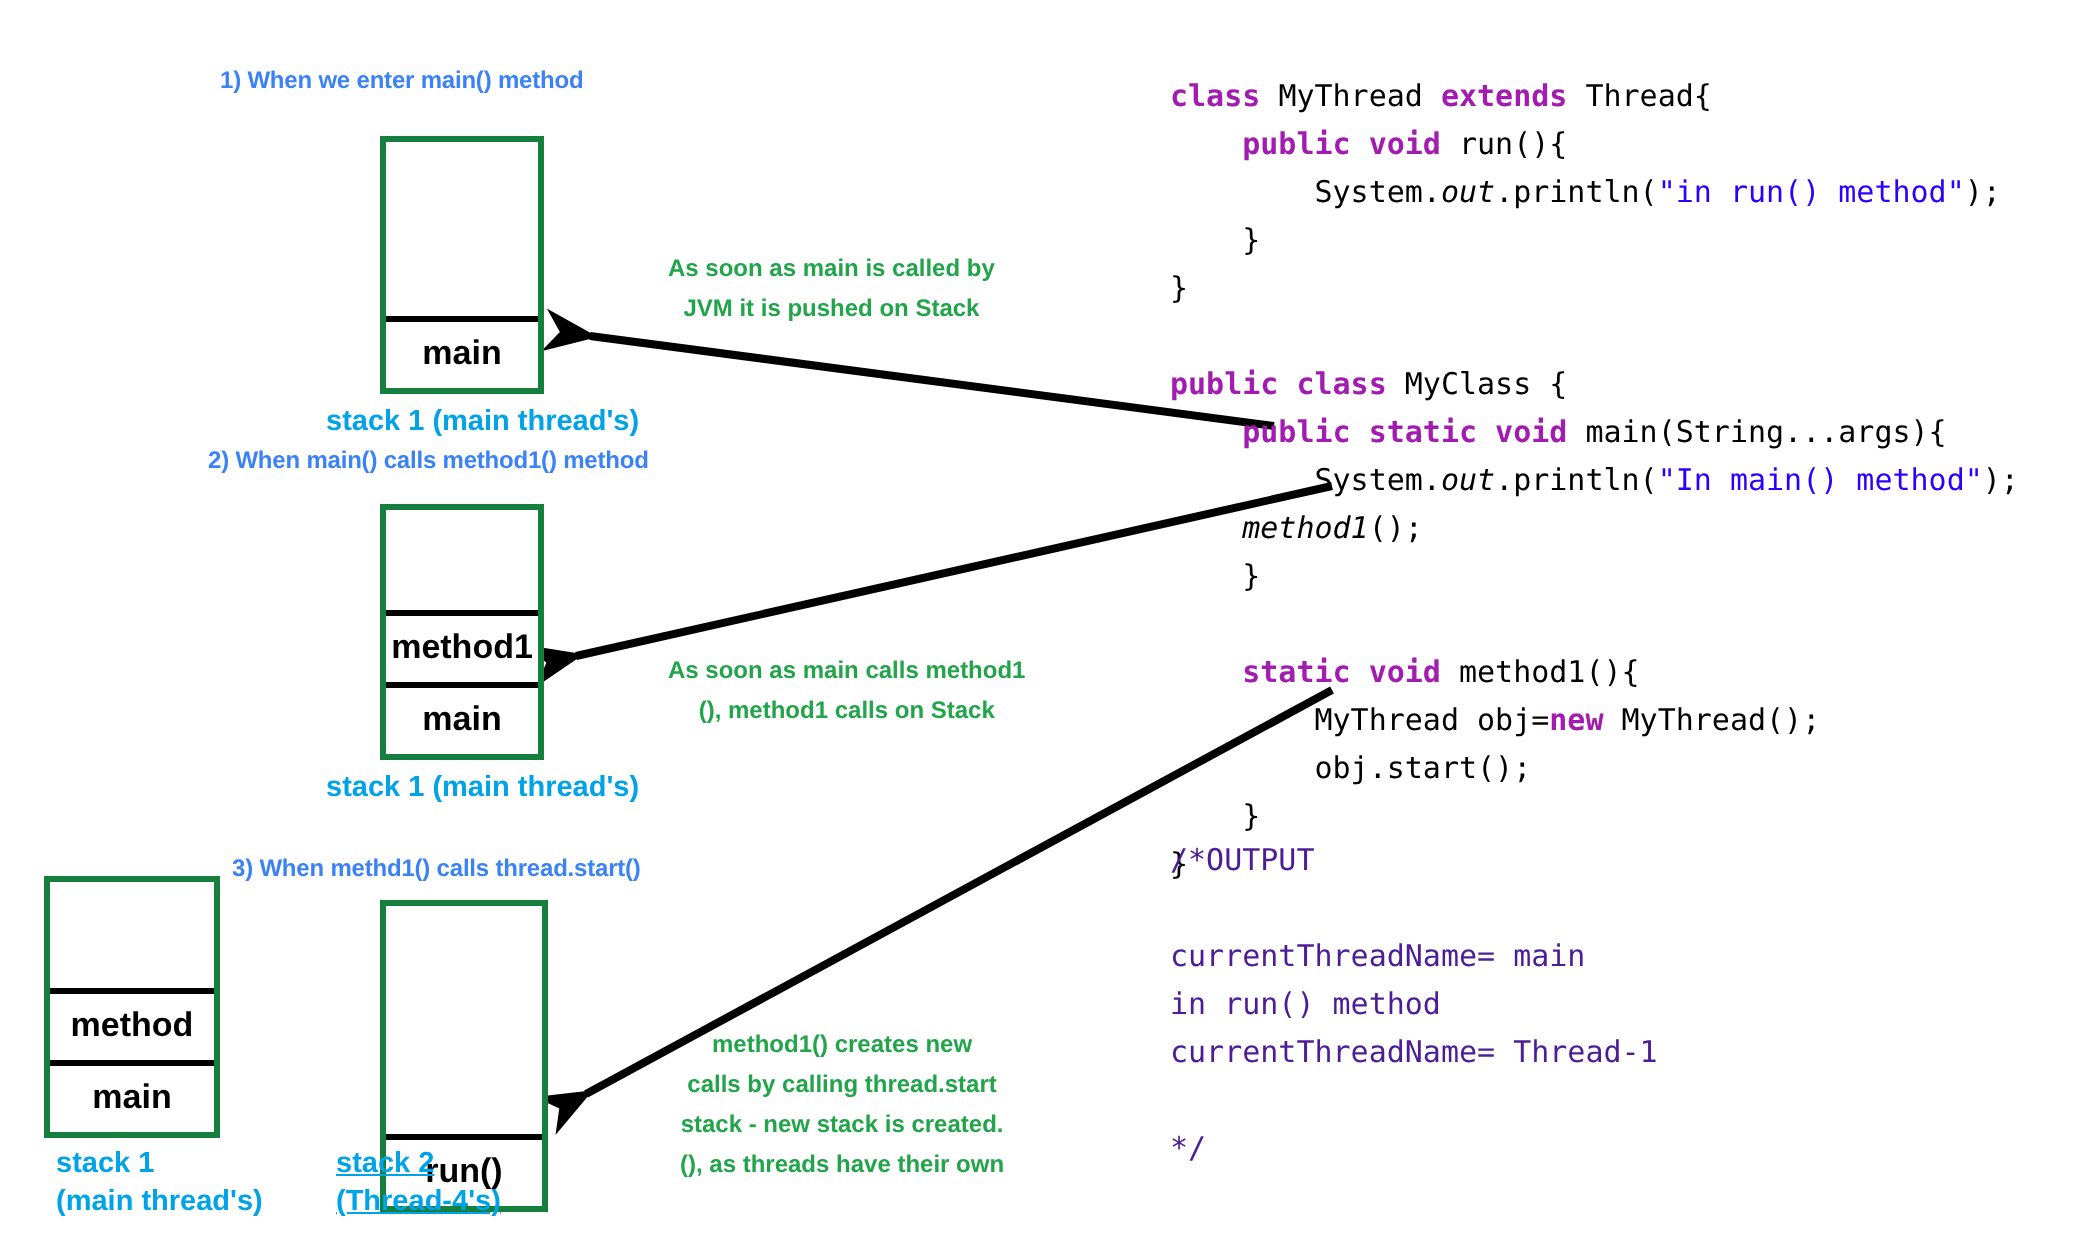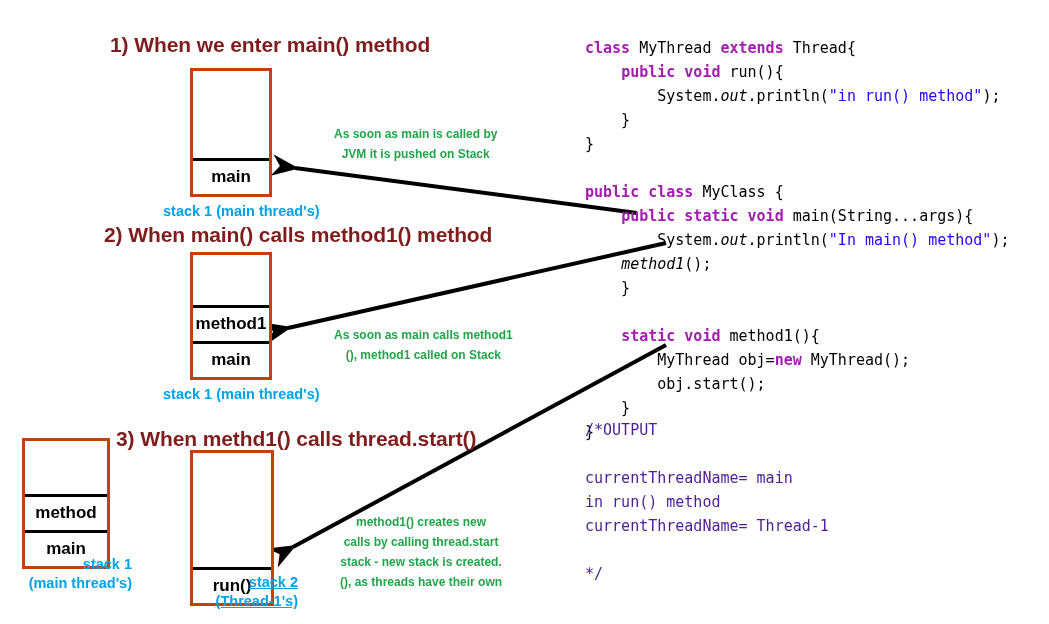--- a/index.html
+++ b/index.html
@@ -15,32 +15,32 @@
     position: relative;
     width: 1049px;
     height: 624px;
     background: #ffffff;
     overflow: hidden;
   }
 
   
   .step-heading {
     position: absolute;
-    color: #7f1d1d;
-    font-weight: bold;
-    font-size: 21px;
+    color: #3b82f6;
+    font-weight: bold;
+    font-size: 12px;
     font-family: "Liberation Sans", sans-serif;
     white-space: nowrap;
     letter-spacing: -0.1px;
   }
 
   
   .stack-box {
     position: absolute;
-    border: 3px solid #c2410c;
+    border: 3px solid #15803d;
     background: #ffffff;
     box-sizing: border-box;
     display: flex;
     flex-direction: column;
     justify-content: flex-end;
   }
   .stack-empty {
     flex: 1 1 auto;
   }
   .stack-frame {
@@ -57,21 +57,21 @@
   }
 
   
   .stack-caption {
     position: absolute;
     color: #00A2E8;
     font-weight: bold;
     font-size: 14.5px;
     font-family: "Liberation Sans", sans-serif;
     white-space: nowrap;
-    text-align: right;
+    text-align: left;
   }
   .stack-caption.two-line {
     line-height: 19px;
     white-space: normal;
   }
 
   
   .note {
     position: absolute;
     color: #22A44A;
@@ -159,44 +159,44 @@
   <div class="stack-box" style="left:190px; top:252px; width:82px; height:128px;">
     <div class="stack-empty"></div>
     <div class="stack-frame">method1</div>
     <div class="stack-frame">main</div>
   </div>
 
   <div class="stack-caption" style="left:163px; top:386px; width:140px;">stack 1 (main thread's)</div>
 
   <div class="note" style="left:334px; top:325px;">
     <div>As soon as main calls method1</div>
-    <div>(), method1  called on Stack</div>
+    <div>(), method1  calls on Stack</div>
   </div>
 
   <div class="step-heading" style="left:116px; top:408px;margin-top:19px;">3) When methd1() calls thread.start()</div>
 
   <div class="stack-box" style="left:22px; top:438px; width:88px; height:131px;">
     <div class="stack-empty"></div>
     <div class="stack-frame">method</div>
     <div class="stack-frame">main</div>
   </div>
 
-  <div class="stack-caption two-line" style="left:0px; top:555px; width:132px;">
+  <div class="stack-caption two-line" style="left:0px; top:573px; width:132px;padding-left:28px;">
     <div>stack 1</div>
     <div>(main thread's)</div>
   </div>
 
   <div class="stack-box" style="left:190px; top:450px; width:84px; height:156px;">
     <div class="stack-empty"></div>
     <div class="stack-frame">run()</div>
   </div>
 
   <div class="stack-caption two-line" style="left:168px; top:573px; width:130px;text-decoration:underline;">
     <div>stack 2</div>
-    <div>(Thread-1's)</div>
+    <div>(Thread-4's)</div>
   </div>
 
   <div class="note" style="left:340px; top:512px;">
     <div>method1() creates new</div>
     <div>calls by calling thread.start</div>
     <div>stack - new stack is created.</div>
     <div>(), as threads have their own</div>
   </div>
 
   <div id="code-panel"><div class="line"><span class="kw">class </span><span class="plain">MyThread </span><span class="kw">extends </span><span class="plain">Thread{</span></div><div class="line"><span class="plain">    </span><span class="kw">public void </span><span class="plain">run(){</span></div><div class="line"><span class="plain">        System.</span><span class="ital">out</span><span class="plain">.println(</span><span class="str">"in run() method"</span><span class="plain">);</span></div><div class="line"><span class="plain">    }</span></div><div class="line"><span class="plain">}</span></div><div class="line">&nbsp;</div><div class="line"><span class="kw">public class </span><span class="plain">MyClass {</span></div><div class="line"><span class="plain">    </span><span class="kw">public static void </span><span class="plain">main(String...args){</span></div><div class="line"><span class="plain">        System.</span><span class="ital">out</span><span class="plain">.println(</span><span class="str">"In main() method"</span><span class="plain">);</span></div><div class="line"><span class="plain">    </span><span class="ital">method1</span><span class="plain">();</span></div><div class="line"><span class="plain">    }</span></div><div class="line">&nbsp;</div><div class="line"><span class="plain">    </span><span class="kw">static void </span><span class="plain">method1(){</span></div><div class="line"><span class="plain">        MyThread obj=</span><span class="kw">new </span><span class="plain">MyThread();</span></div><div class="line"><span class="plain">        obj.start();</span></div><div class="line"><span class="plain">    }</span></div><div class="line"><span class="plain">}</span></div></div>

